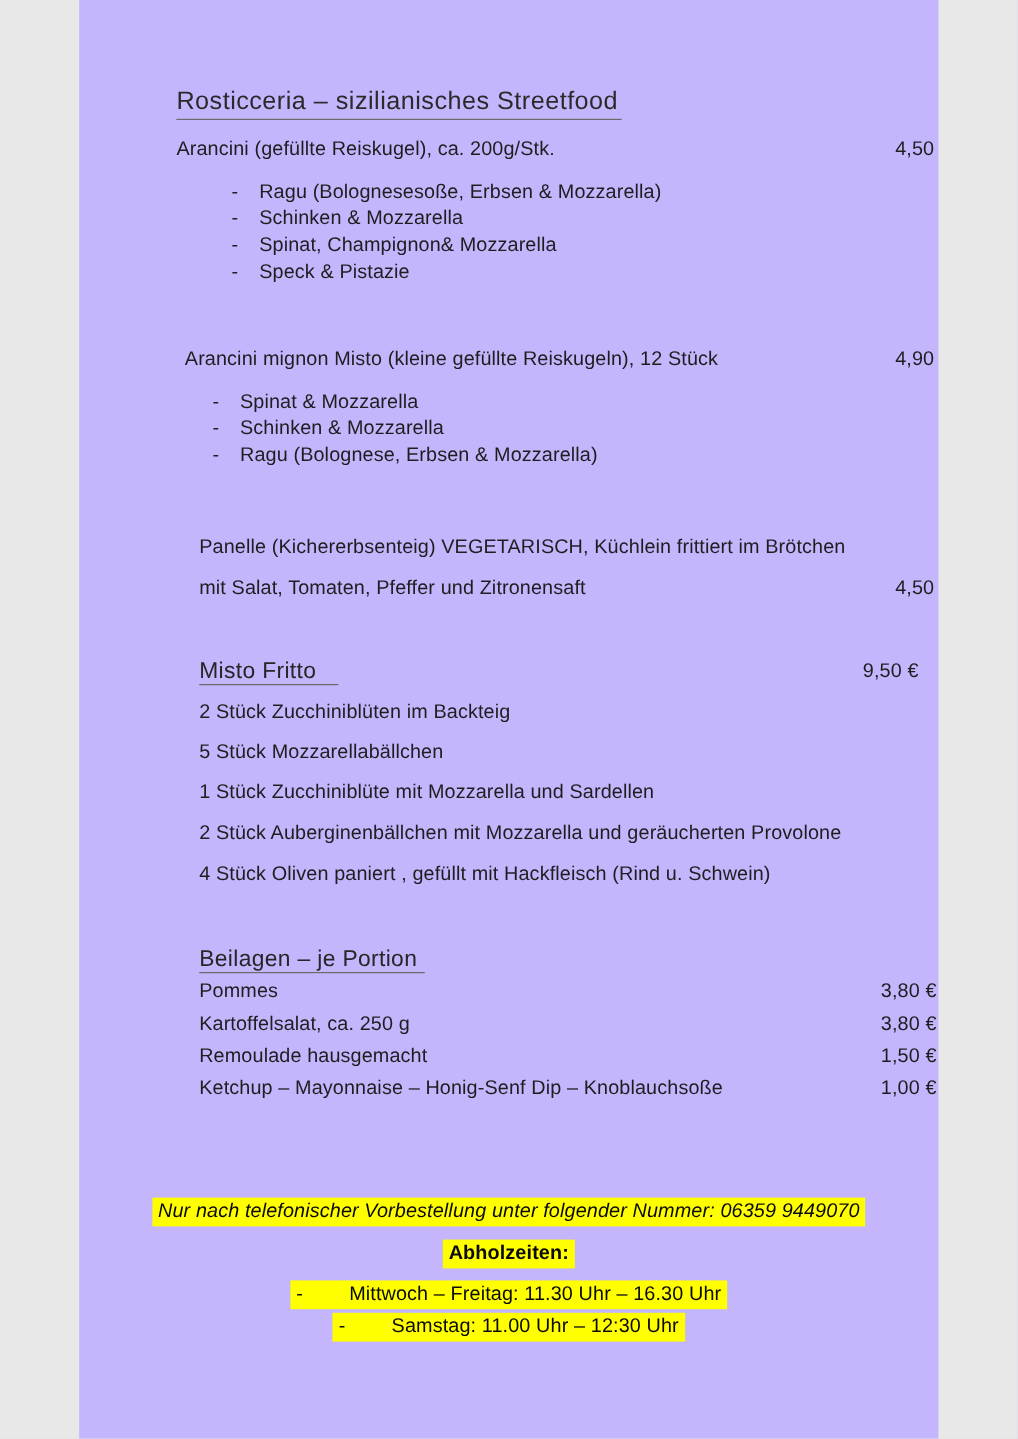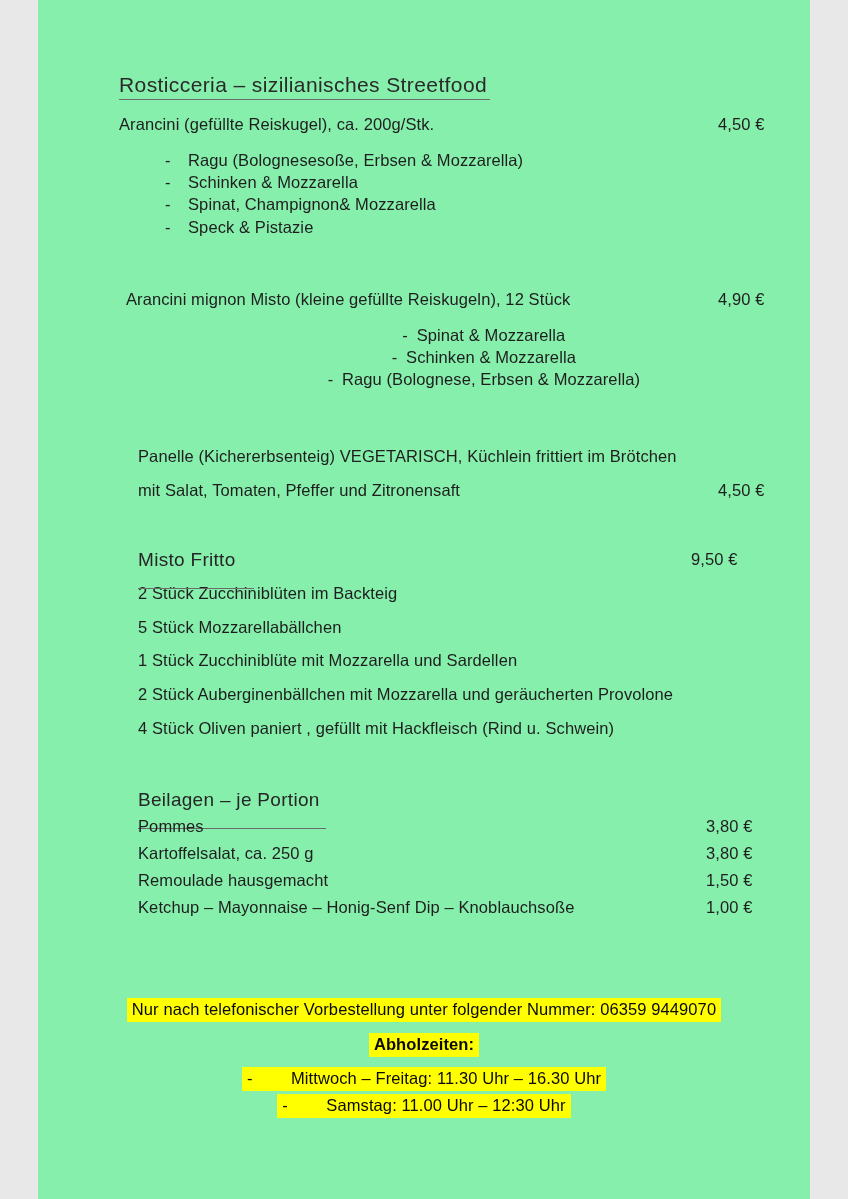--- a/index.html
+++ b/index.html
@@ -1,21 +1,21 @@
 <!DOCTYPE html>
 <html><head>
 <meta charset="utf-8">
 <style>
   html, body { margin: 0; padding: 0; background: #e8e8e8; }
   .page {
     position: relative;
-    width: 772px;
+    width: 716px;
     height: 1199px;
     margin: 0 auto;
-    background: #86efac;
+    background: #c4b5fd;
     color: #1e1e1e;
     font-family: "Liberation Sans", sans-serif;
     font-size: 16.5px;
     line-height: 19px;
     overflow: hidden;
     letter-spacing: 0.1px;
   }
   .content { padding: 75px 0 0 81px; }
 
   .title {
@@ -46,26 +46,26 @@
   .sec-beilagen { margin-top: 52px; margin-left: 19px; }
   .sec-beilagen .price { left: 568px; }
 
   .sec-heading {
     margin: 0;
     font-size: 19px;
     font-weight: 400;
     color: #262626;
     letter-spacing: 0.3px;
   }
-  .u-head { border-bottom: 1.5px solid #6b6b6b; padding-bottom: 18px; padding-right: 18px; margin-top: 20px; }
+  .u-head { border-bottom: 1.5px solid #6b6b6b; padding-bottom: 0; padding-right: 18px; margin-top: 20px; }
   .u-head-short { padding-right: 6px; }
 
   ul.bullets { list-style: none; margin: 15px 0 0 0; padding: 0; }
   .sec-arancini ul.bullets { margin-left: 46px; }
-  .sec-mignon ul.bullets { margin-left: 23px; text-align: center; }
+  .sec-mignon ul.bullets { margin-left: 23px; }
   ul.bullets li { line-height: 22.2px; }
   .dash { display: inline-block; width: 23px; }
 
   .plain-list { margin-top: 1px; }
   .plain-list .item-line { margin-top: 14.7px; }
 
   .sec-beilagen .row { margin-top: 8px; }
   .sec-beilagen .sec-heading { margin-bottom: 4px; }
 
   .footer {
@@ -73,21 +73,21 @@
     text-align: center;
     color: #0a0a0a;
     font-size: 16.5px;
   }
   .hl {
     background: #ffff00;
     display: inline-block;
     padding: 2px 5px 3px 5px;
     white-space: nowrap;
   }
-  .f-line1 { margin-bottom: 11px; }
+  .f-line1 { margin-bottom: 11px; font-style: italic; }
   .f-line2 { margin-bottom: 10px; font-weight: bold; }
   .f-line3 { margin-bottom: 3px; }
   .fdash { display: inline-block; width: 44px; text-align: left; }
 </style>
 </head>
 <body>
 
 <div class="page">
   <div class="content">
 

